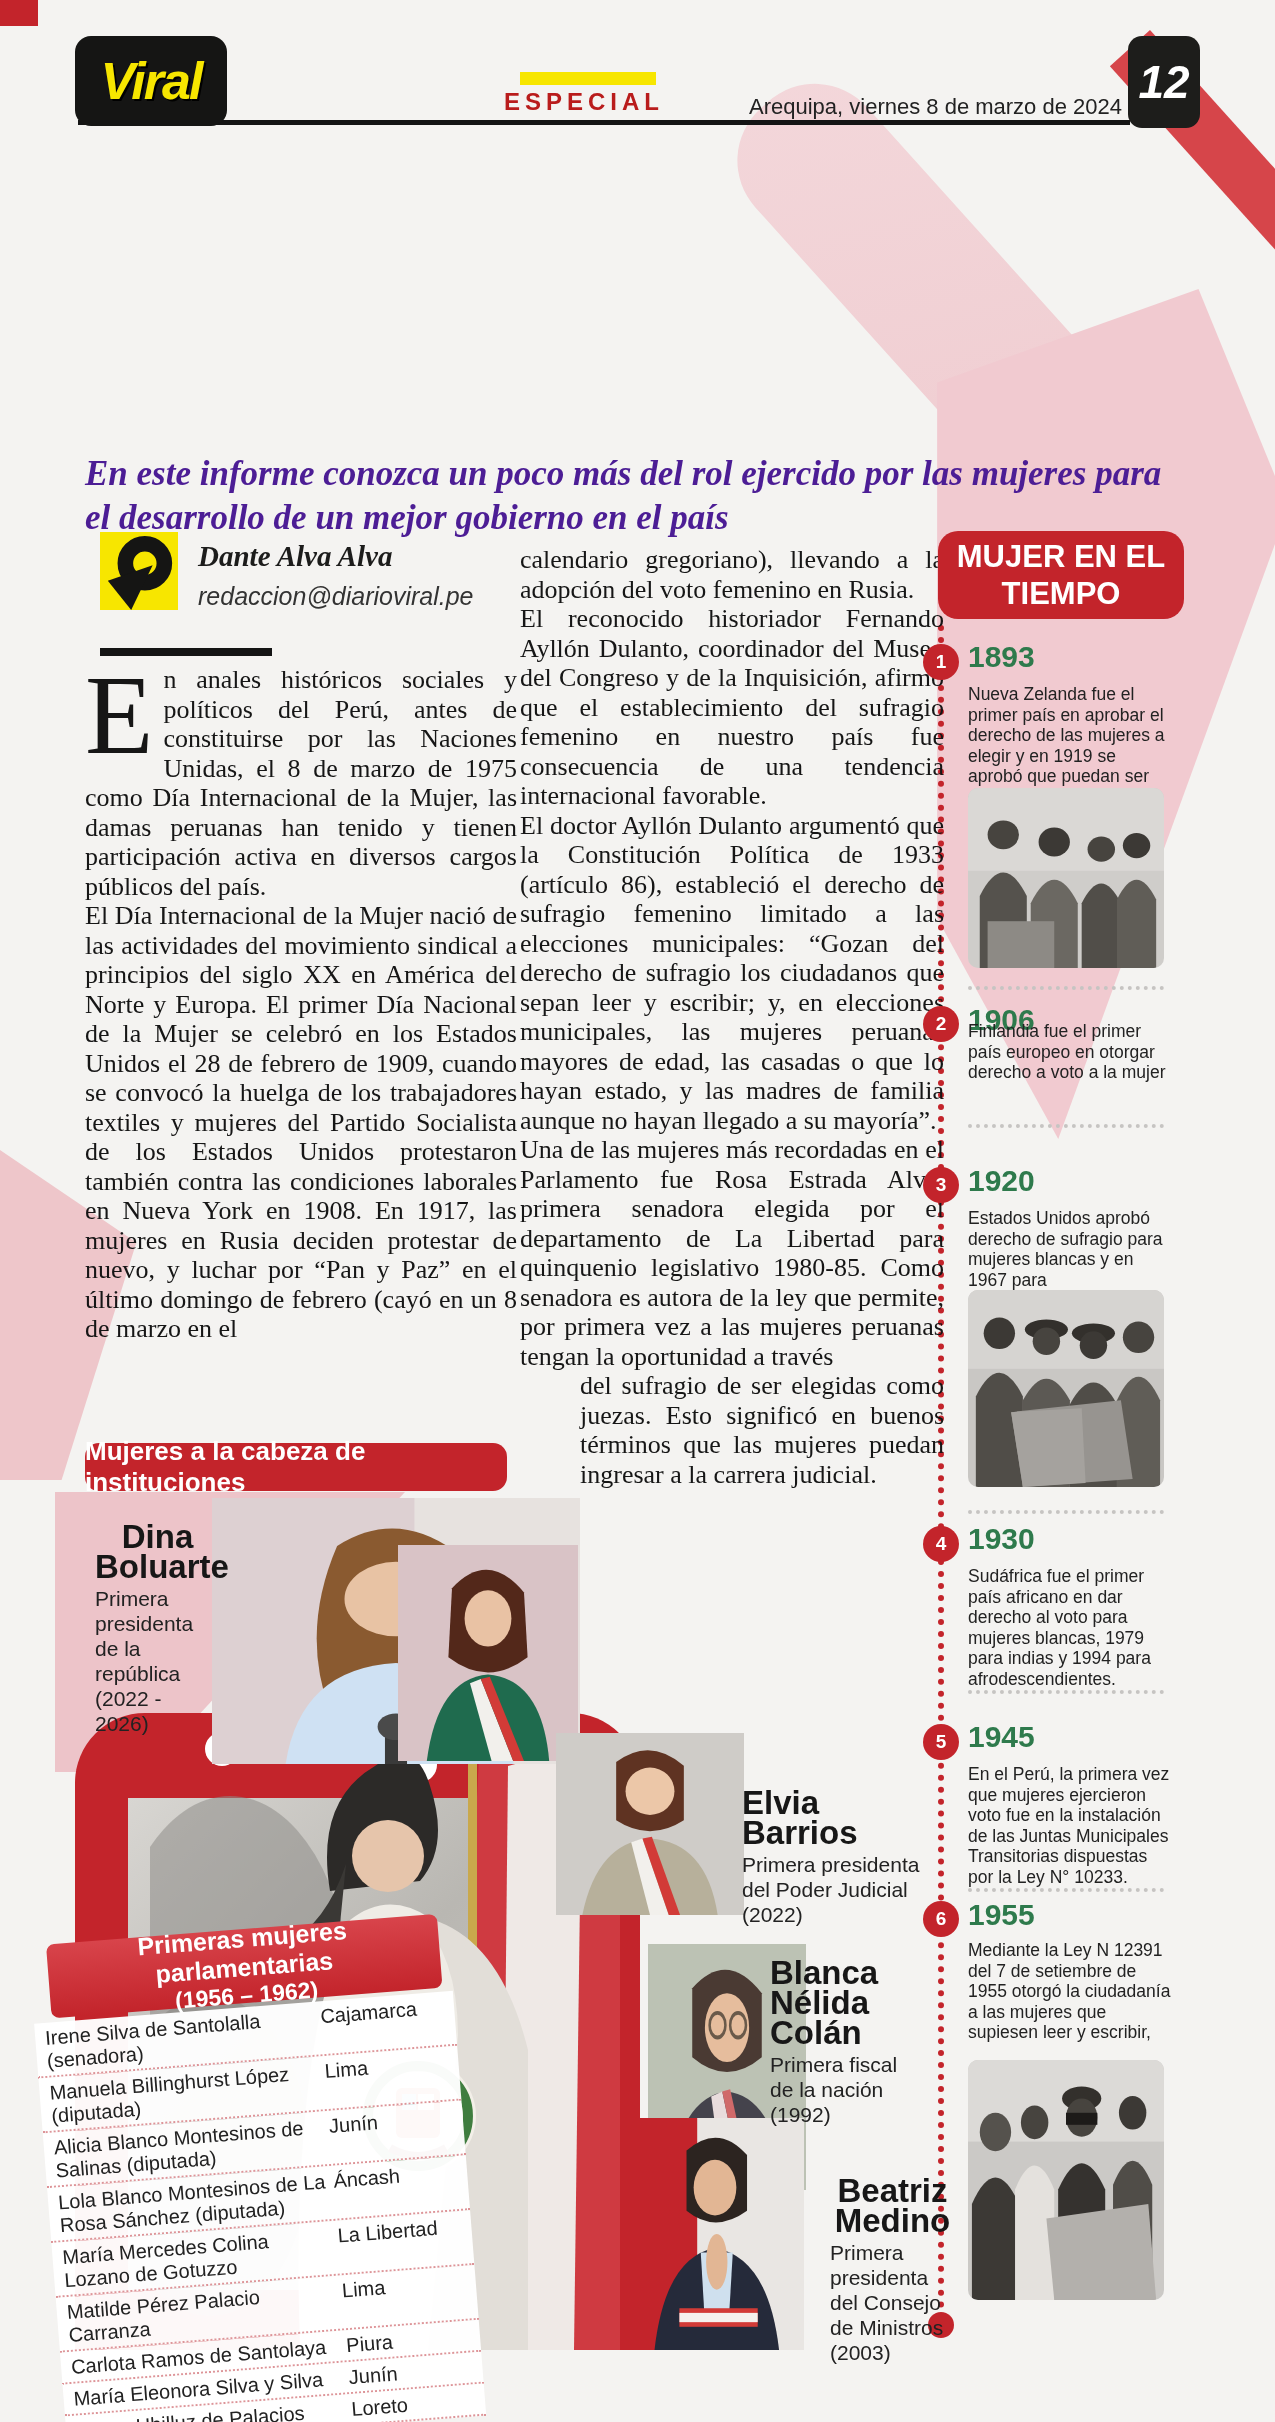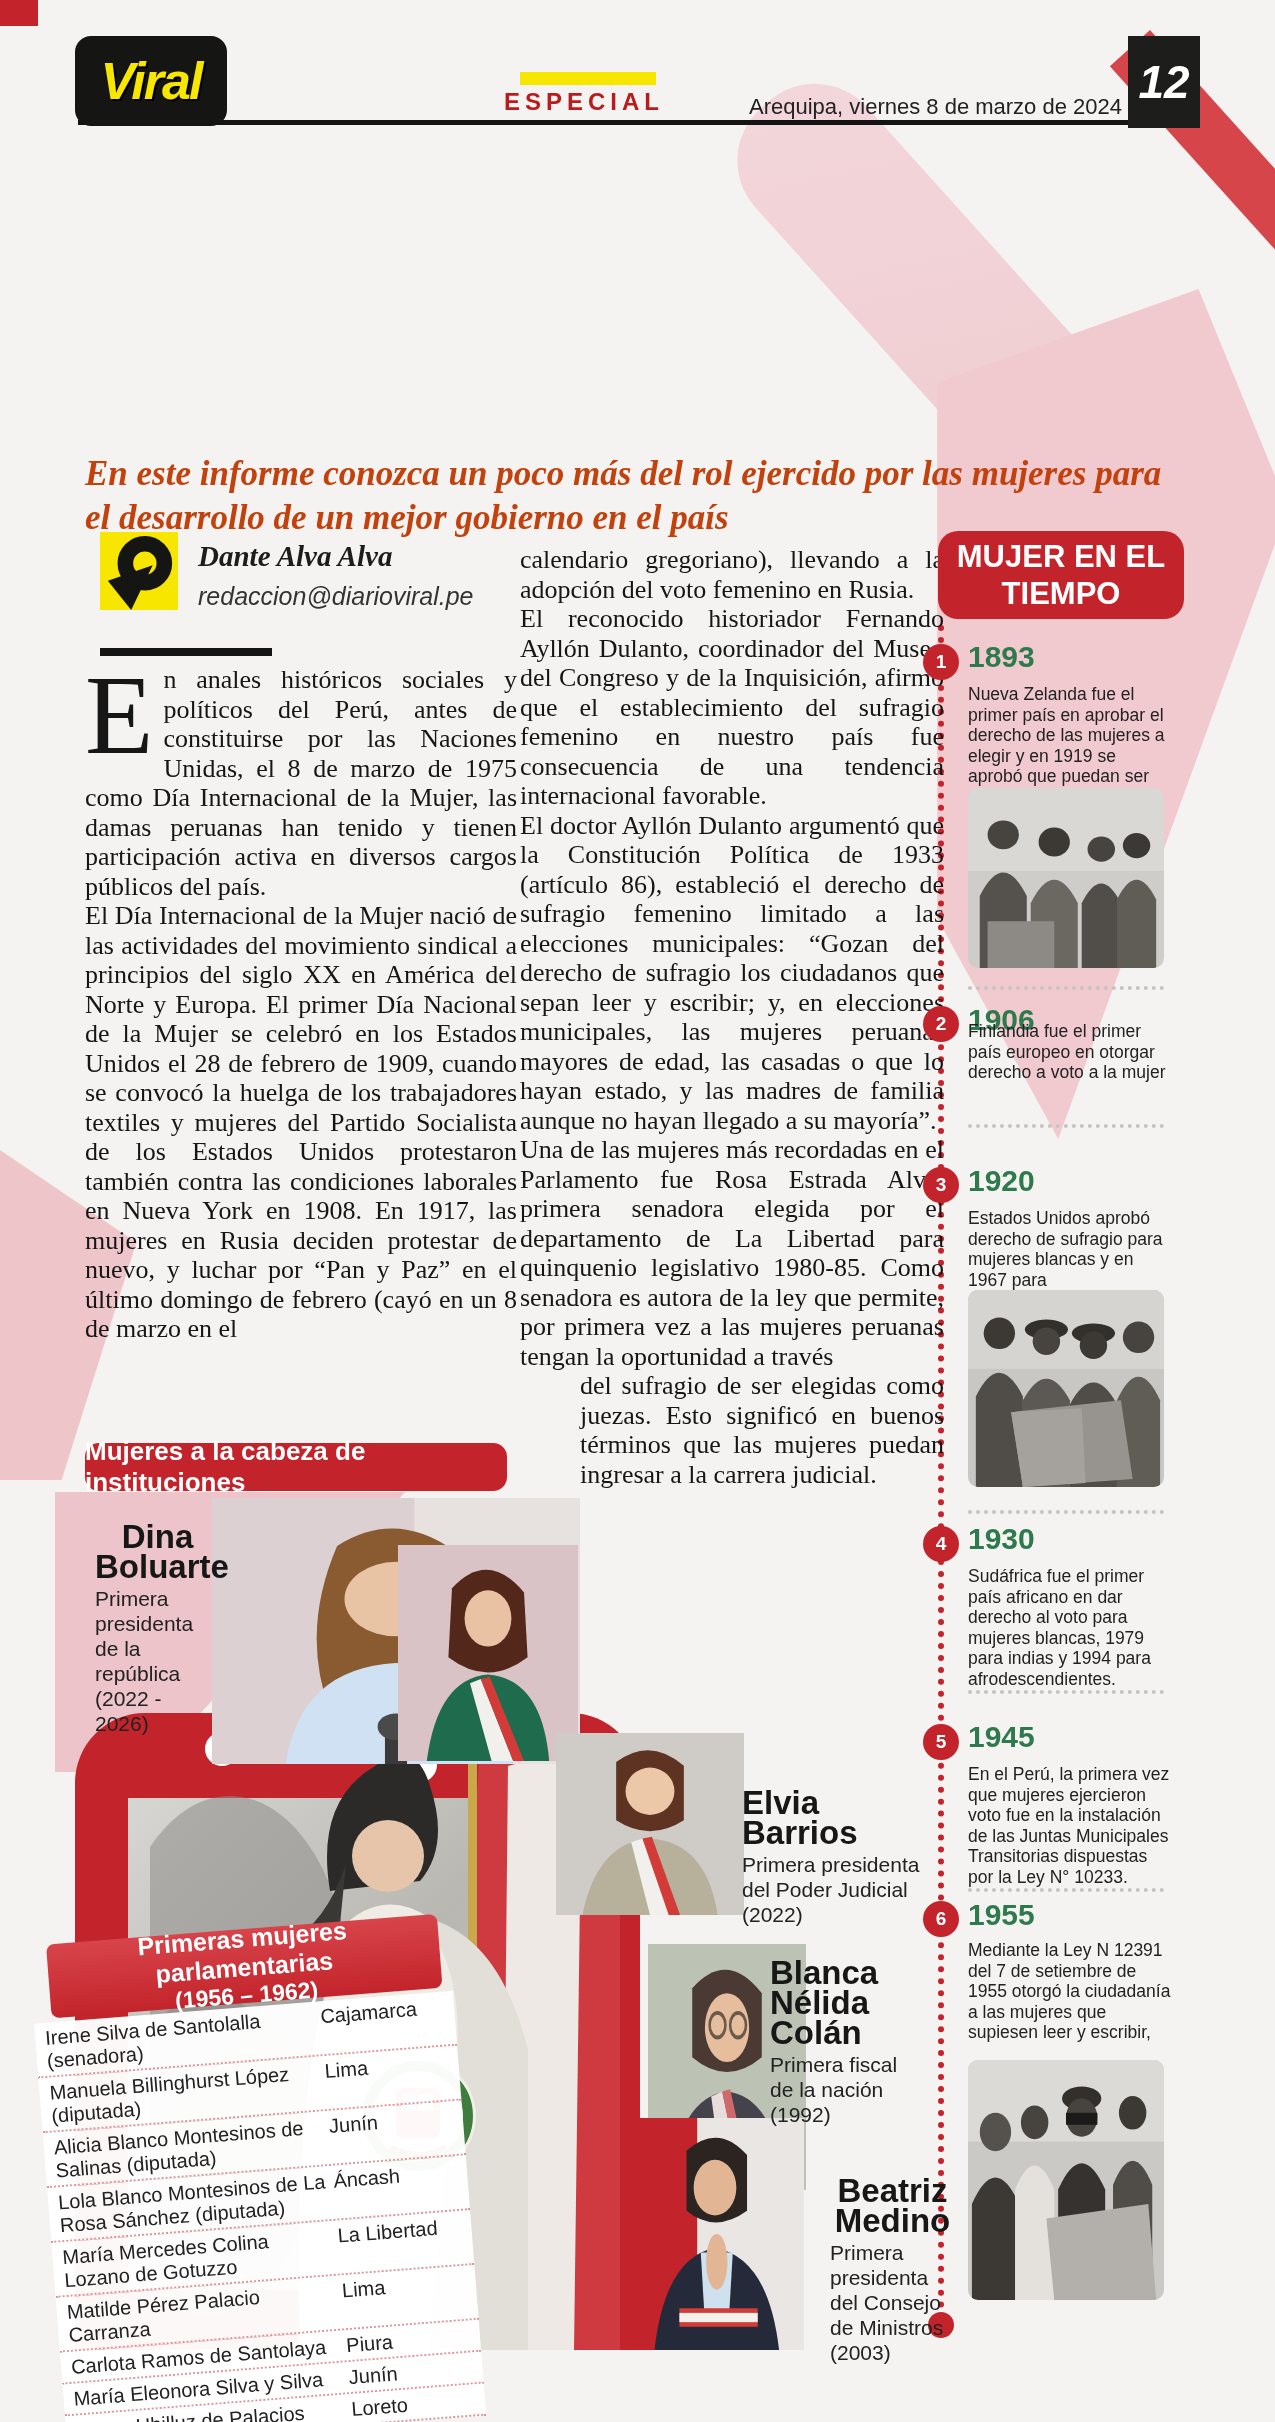--- a/index.html
+++ b/index.html
@@ -22,30 +22,30 @@
   
   #header-line{left:78px;top:120px;width:1052px;height:5px;background:#141414;z-index:2;}
   #logo-box{left:75px;top:36px;width:152px;height:90px;background:#151514;border-radius:16px;z-index:3;
             display:flex;align-items:center;justify-content:center;}
   #logo-text{font-size:52px;font-weight:bold;font-style:italic;color:#f7e600;letter-spacing:-2px;
              text-shadow:2px 2px 0 #000;}
   #especial-bar{left:520px;top:72px;width:136px;height:13px;background:#f7e600;z-index:2;}
   #especial{left:504px;top:88px;width:180px;font-size:24px;font-weight:bold;letter-spacing:5px;color:#b91c1c;z-index:2;}
   #date{left:700px;top:94px;width:422px;text-align:right;font-size:22px;color:#222;z-index:2;}
   #page-num-box{left:1128px;top:36px;width:72px;height:92px;background:#1d1d1b;z-index:3;
-                display:flex;align-items:center;justify-content:center;}
+                display:flex;align-items:center;justify-content:center;border-radius:14px;}
   #page-num{color:#fff;font-size:46px;font-weight:bold;font-style:italic;}
 
   
   #headline{left:78px;top:150px;width:1140px;z-index:2;font-weight:800;font-size:122px;
             letter-spacing:-5px;line-height:140px;}
   #headline .l1{color:#1d1d1b;}
   #headline .l2{color:#e0151c;}
   #deck{left:85px;top:452px;width:1110px;z-index:2;font-family:"Liberation Serif",serif;
-        font-style:italic;font-weight:bold;font-size:35px;line-height:44px;color:#c2410c;}
+        font-style:italic;font-weight:bold;font-size:35px;line-height:44px;color:#4c1d95;}
 
   
   #byline-icon{left:100px;top:532px;width:78px;height:78px;background:#f7e600;z-index:2;}
   #byline-name{left:198px;top:540px;font-family:"Liberation Serif",serif;font-weight:bold;font-style:italic;font-size:29px;z-index:2;}
   #byline-email{left:198px;top:582px;font-style:italic;font-size:25px;color:#333;z-index:2;}
   #byline-rule{left:100px;top:648px;width:172px;height:8px;background:#141414;z-index:2;}
 
   
   .bodycol{font-family:"Liberation Serif",serif;font-size:26px;line-height:29.5px;text-align:justify;color:#161616;z-index:2;}
   #col1{left:85px;top:665px;width:432px;}

